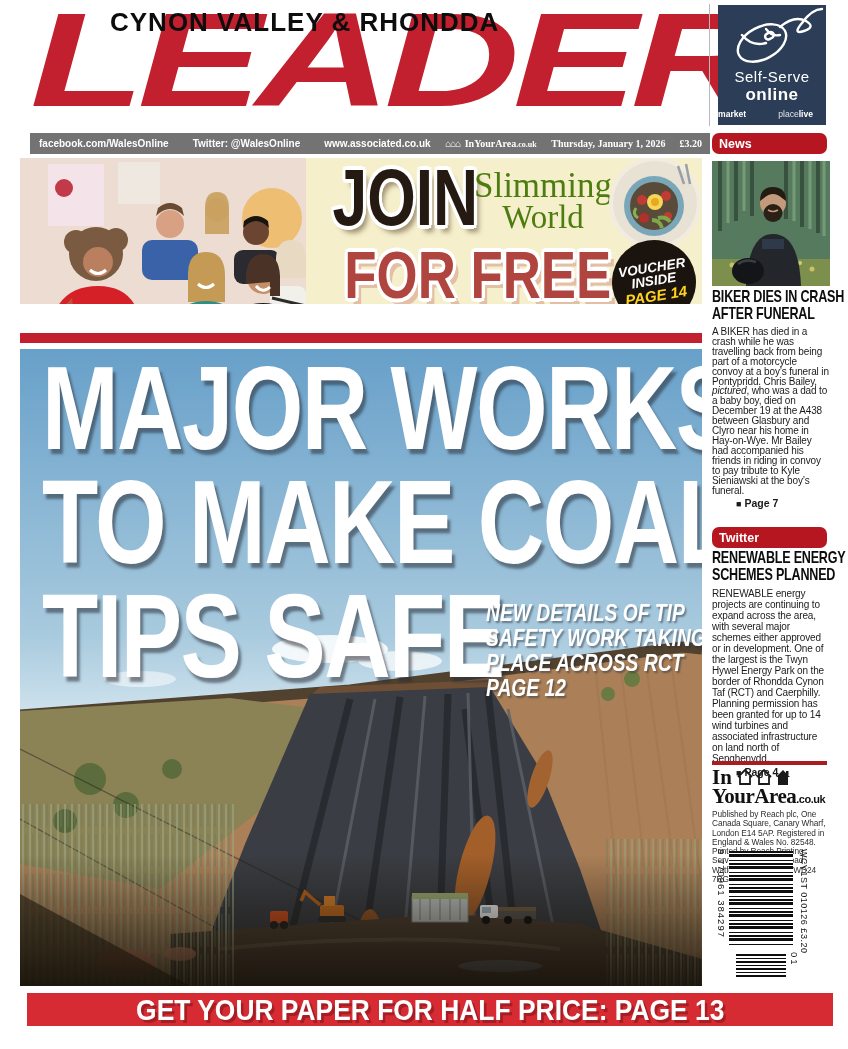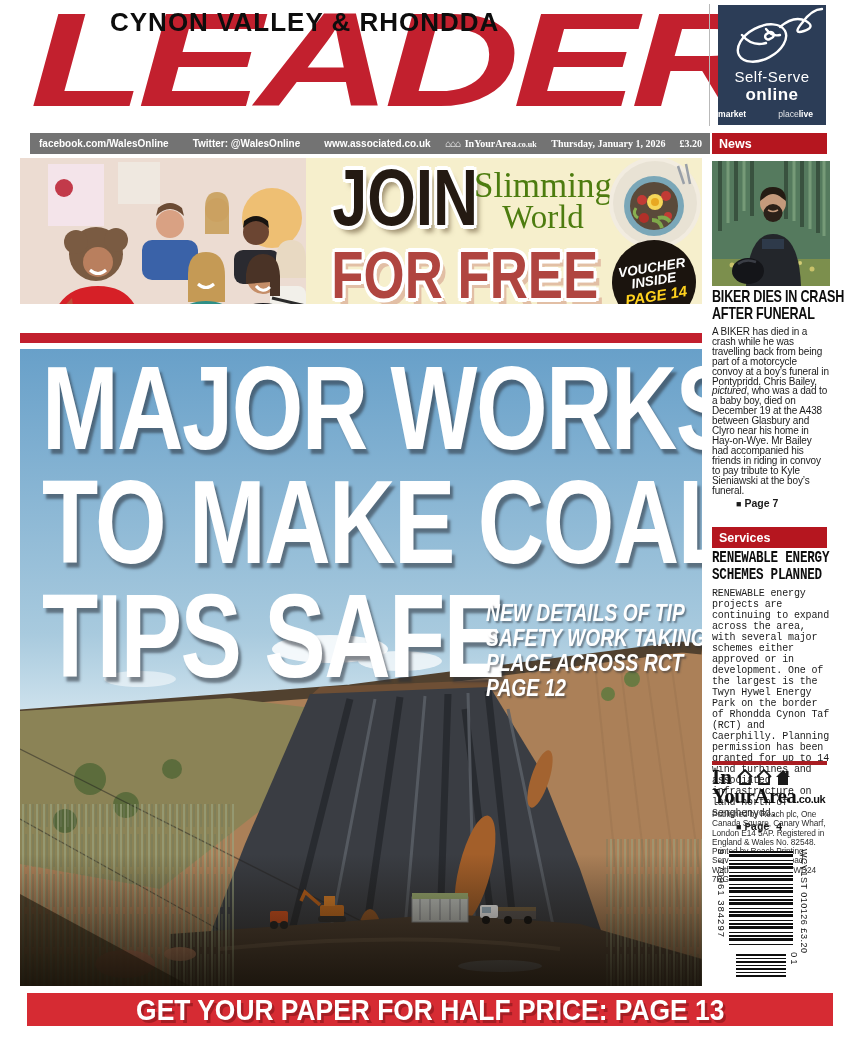--- a/index.html
+++ b/index.html
@@ -25,21 +25,21 @@
   .ib-iya .sfx{font-size:8px;}
   .ib-date{margin-left:auto;} .ib-price{margin-left:14px;margin-right:8px;}
 
   
   .ad{left:20px;top:158px;width:682px;height:146px;background:#f6efcc;overflow:hidden;}
   .ad-photo{left:0;top:0;width:286px;height:173px;}
   .ad-join{left:292px;top:0px;width:162px;text-align:center;font-size:80px;font-weight:800;
            color:#241a12;line-height:1;}
   .ad-join .cond{transform:scaleX(.78);transform-origin:center top;
       text-shadow:-3px -3px 0 #fff,3px -3px 0 #fff,-3px 3px 0 #fff,3px 3px 0 #fff,0 -4px 0 #fff,0 4px 0 #fff,-4px 0 0 #fff,4px 0 0 #fff,6px 7px 6px rgba(90,70,40,.55);}
-  .ad-free{left:260px;top:84px;width:370px;text-align:center;font-size:66px;font-weight:800;
+  .ad-free{left:273px;top:84px;width:370px;text-align:center;font-size:66px;font-weight:800;
            color:#b04540;line-height:1;}
   .ad-free .cond{transform:scaleX(.80);transform-origin:center top;
       text-shadow:-3px -3px 0 #fff,3px -3px 0 #fff,-3px 3px 0 #fff,3px 3px 0 #fff,0 -4px 0 #fff,0 4px 0 #fff,-4px 0 0 #fff,4px 0 0 #fff,7px 7px 0 rgba(176,69,64,.28);}
   .ad-brand{left:438px;top:12px;width:170px;text-align:center;color:#4d7c0f;
             font-family:"Liberation Serif",serif;font-size:35px;line-height:.92;}
   .ad-brand .w{display:block;font-size:33px;}
   .ad-bowl{left:588px;top:-2px;width:94px;height:94px;}
   .ad-voucher{left:592px;top:82px;width:84px;height:84px;border-radius:50%;background:#1b140e;
               display:flex;flex-direction:column;align-items:center;justify-content:center;
               transform:rotate(-9deg);color:#fff;font-weight:800;font-style:italic;line-height:1.02;}
@@ -63,26 +63,26 @@
                 font-size:30px;line-height:33px;text-shadow:3px 3px 0 rgba(125,20,24,.55);}
 
   
   .selfserve{left:718px;top:5px;width:108px;height:120px;background:#2c3d57;color:#fff;text-align:center;}
   .ss-l1{font-size:15px;font-weight:400;margin-top:1px;letter-spacing:.5px;}
   .ss-l2{font-size:17px;font-weight:800;letter-spacing:.5px;}
   .ss-url{font-size:8.6px;margin-top:4px;letter-spacing:0;}
   .ss-url .b{font-weight:800;} .ss-url .l{font-weight:400;opacity:.85;padding-left:32px;}
 
   .kbar{width:108px;height:21px;background:#b5161f;color:#fff;font-weight:700;font-size:12.5px;
-        padding-left:7px;display:flex;align-items:center;}
+        padding-left:7px;display:flex;align-items:center;border-radius:7px;}
   .kbar-news{left:712px;top:133px;} .kbar-plan{left:712px;top:527px;}
   .biker{left:712px;top:161px;width:118px;height:125px;}
 
   .article{left:712px;width:118px;color:#1a1a1a;}
-  .art-news{top:288px;} .art-plan{top:549px;font-family:Liberation Mono, monospace;}
+  .art-news{top:288px;} .art-plan{top:549px;}
   .art-hl{font-size:17px;font-weight:800;line-height:17px;color:#0d0d0d;margin-bottom:5px;}
   .art-hl .cond{transform:scaleX(.74);letter-spacing:-.3px;}
   .art-body{font-size:10px;line-height:9.9px;letter-spacing:-.15px;}
   .art-plan .art-body{line-height:11px;}
   .art-ref{font-size:10.5px;font-weight:800;margin-top:2px;margin-left:24px;}
   .art-ref .sq{font-size:9px;margin-right:3px;}
 
   .side-rule{left:712px;top:761px;width:115px;height:4px;background:#a91d22;}
 
   .iya{left:712px;top:768px;color:#111;font-family:"Liberation Serif",serif;font-weight:700;line-height:19px;}
@@ -318,21 +318,21 @@
 
   <div class="abs article art-news">
     <div class="art-hl">
       <div><span class="cond">BIKER DIES IN CRASH</span></div>
       <div><span class="cond">AFTER FUNERAL</span></div>
     </div>
     <div class="art-body"><span>A BIKER has died in a crash while he was travelling back from being part of a motorcycle convoy at a boy’s funeral in Pontypridd. Chris Bailey, </span><i>pictured</i><span>, who was a dad to a baby boy, died on December 19 at the A438 between Glasbury and Clyro near his home in Hay-on-Wye. Mr Bailey had accompanied his friends in riding in convoy to pay tribute to Kyle Sieniawski at the boy’s funeral.</span></div>
     <div class="art-ref"><span class="sq">■</span><span>Page 7</span></div>
   </div>
 
-  <div class="abs kbar kbar-plan">Services</div>
+  <div class="abs kbar kbar-plan">Twitter</div>
 
   <div class="abs article art-plan">
     <div class="art-hl">
       <div><span class="cond">RENEWABLE ENERGY</span></div>
       <div><span class="cond">SCHEMES PLANNED</span></div>
     </div>
     <div class="art-body">RENEWABLE energy projects are continuing to expand across the area, with several major schemes either approved or in development. One of the largest is the Twyn Hywel Energy Park on the border of Rhondda Cynon Taf (RCT) and Caerphilly. Planning permission has been granted for up to 14 wind turbines and associated infrastructure on land north of Senghenydd.</div>
     <div class="art-ref"><span class="sq">■</span><span>Page 4</span></div>
   </div>
 

